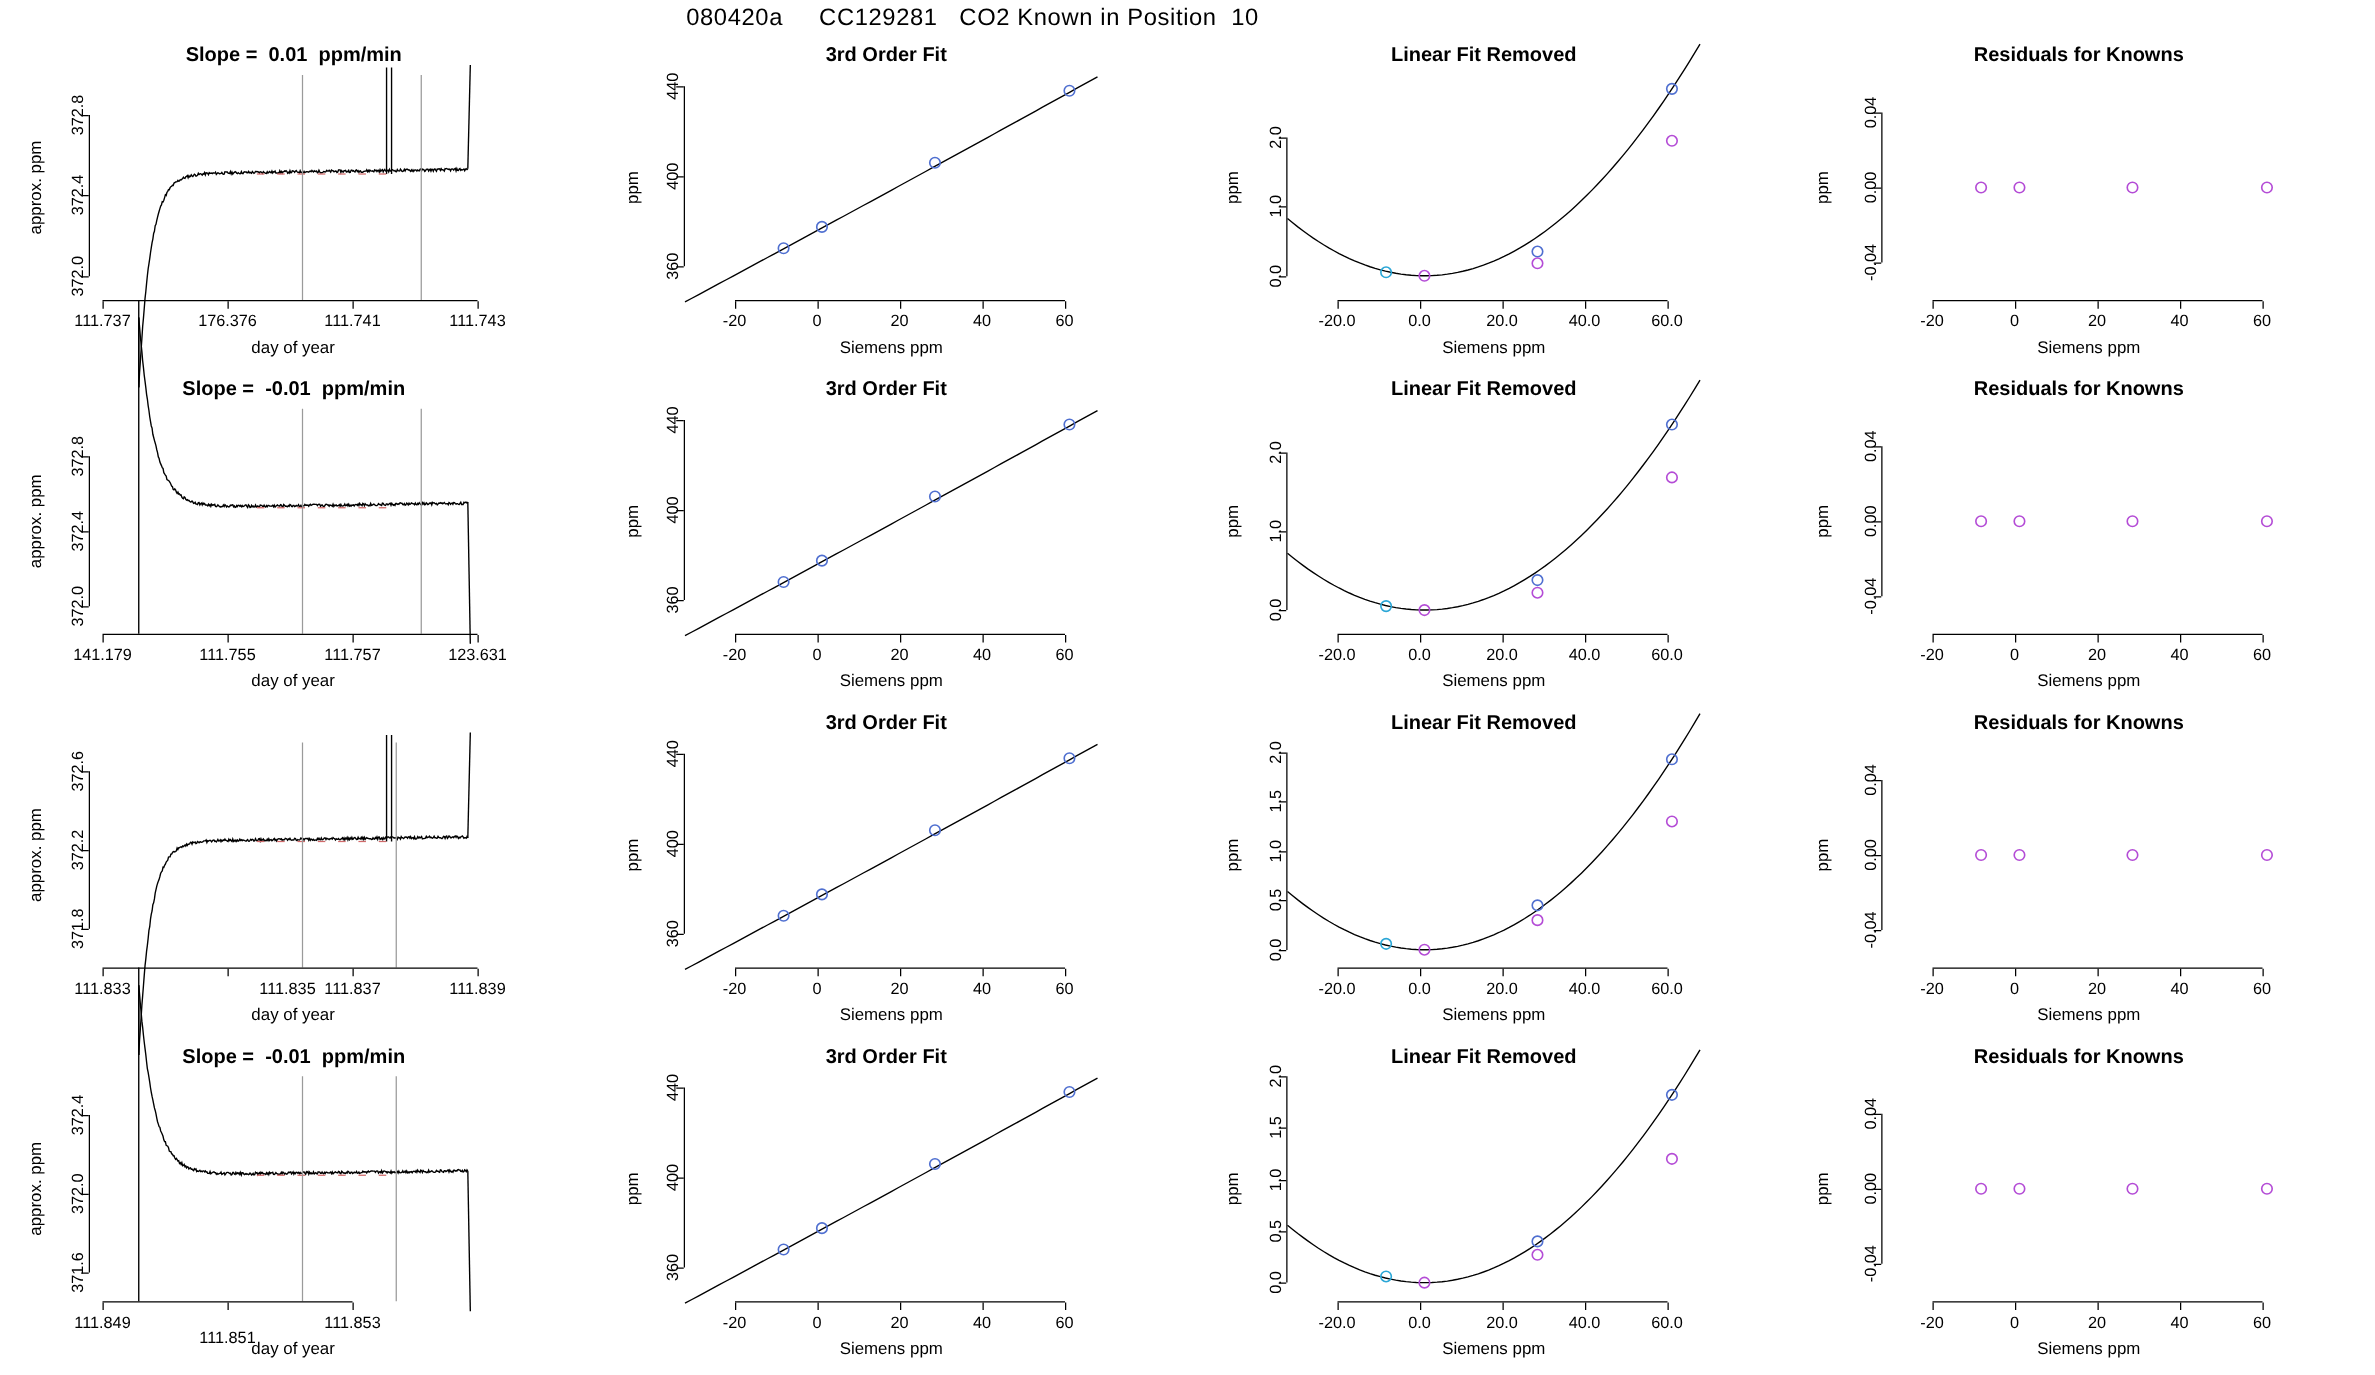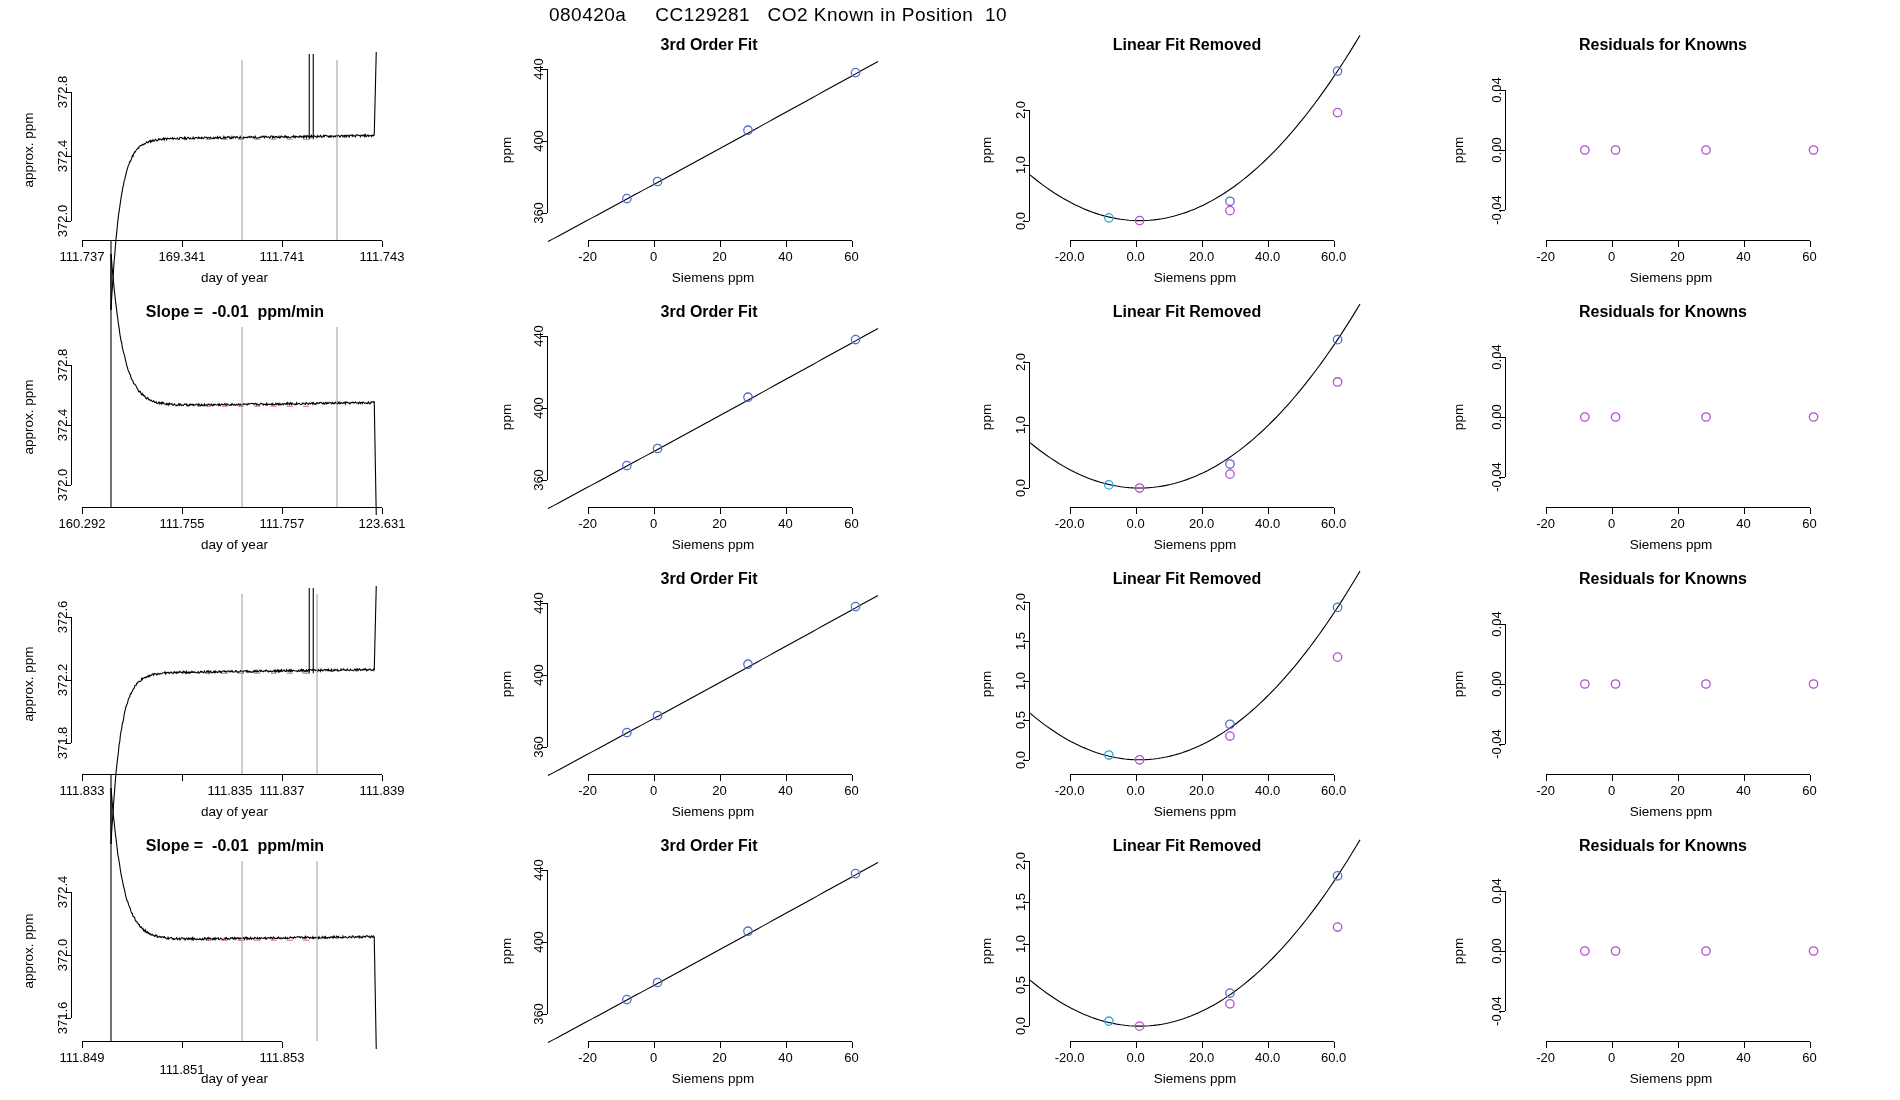--- a/index.html
+++ b/index.html
@@ -40,20 +40,21 @@
   svg{position:absolute;left:0;top:0;overflow:visible;}
 </style>
 </head>
 <body>
 
 <div id="page">
   <div class="maintitle">080420a     CC129281   CO2 Known in Position  10</div>
   <div class="grid" id="grid">
       <div class="row">
         <div class="cell c0">
+          <div class="panel-title">Slope =  0.01  ppm/min</div>
           <div class="plotarea" style="left: 72px; top: 30px; width: 325px; height: 180px;">
             <svg width="325" height="181">
               <path d="M39.00 180.00 L39.00 249.88" fill="none" stroke="#000" stroke-width="1.1"></path>
               <path d="M39.00 249.88 L39.63 238.30 L40.25 229.29 L40.88 220.06 L41.51 210.76 L42.13 201.17 L42.76 194.48 L43.39 186.80 L44.01 178.86 L44.64 173.39 L45.27 166.74 L45.89 160.59 L46.52 155.06 L47.15 151.04 L47.78 146.88 L48.40 142.21 L49.03 138.17 L49.66 134.07 L50.28 131.23 L50.91 126.71 L51.54 125.10 L52.16 120.58 L52.79 119.46 L53.42 116.31 L54.04 113.65 L54.67 111.19 L55.30 108.99 L55.92 106.90 L56.55 104.90 L57.18 103.97 L57.80 101.36 L58.43 101.58 L59.06 100.12 L59.68 98.06 L60.31 95.84 L60.94 96.38 L61.56 93.80 L62.19 93.10 L62.82 91.69 L63.44 91.84 L64.07 90.16 L64.70 89.34 L65.32 89.02 L65.95 88.19 L66.58 88.35 L67.21 86.49 L67.83 86.19 L68.46 85.56 L69.09 85.46 L69.71 85.36 L70.34 84.35 L70.97 84.95 L71.59 84.73 L72.22 83.74 L72.85 84.01 L73.47 83.36 L74.10 82.79 L74.73 81.71 L75.35 82.48 L75.98 82.74 L76.61 81.42 L77.23 81.14 L77.86 80.48 L78.49 82.23 L79.11 80.58 L79.74 81.58 L80.37 81.04 L80.99 79.89 L81.62 80.80 L82.25 81.27 L82.88 80.29 L83.50 79.37 L84.13 79.82 L84.76 80.89 L85.38 80.71 L86.01 80.12 L86.64 78.61 L87.26 79.58 L87.89 79.09 L88.52 79.01 L89.14 79.40 L89.77 80.14 L90.40 79.04 L91.02 79.26 L91.65 78.05 L92.28 79.94 L92.90 78.25 L93.53 78.39 L94.16 78.65 L94.78 79.78 L95.41 78.09 L96.04 78.58 L96.66 78.64 L97.29 78.42 L97.92 78.83 L98.54 78.24 L99.17 78.46 L99.80 78.50 L100.43 77.68 L101.05 79.49 L101.68 78.85 L102.31 78.21 L102.93 78.42 L103.56 78.97 L104.19 78.94 L104.81 78.69 L105.44 77.96 L106.07 78.95 L106.69 79.39 L107.32 79.24 L107.95 77.36 L108.57 77.46 L109.20 77.60 L109.83 77.58 L110.45 78.48 L111.08 78.60 L111.71 78.70 L112.33 77.23 L112.96 79.19 L113.59 77.67 L114.21 79.28 L114.84 78.47 L115.47 77.91 L116.09 77.27 L116.72 77.69 L117.35 78.52 L117.97 78.92 L118.60 78.13 L119.23 78.60 L119.86 79.01 L120.48 78.86 L121.11 77.24 L121.74 78.82 L122.36 79.01 L122.99 77.86 L123.62 77.42 L124.24 77.66 L124.87 77.42 L125.50 78.26 L126.12 78.24 L126.75 77.15 L127.38 78.26 L128.00 77.68 L128.63 78.34 L129.26 78.68 L129.88 77.25 L130.51 77.91 L131.14 78.64 L131.76 78.20 L132.39 77.12 L133.02 77.21 L133.64 77.48 L134.27 77.24 L134.90 77.83 L135.53 78.50 L136.15 77.37 L136.78 77.44 L137.41 78.21 L138.03 78.76 L138.66 77.29 L139.29 77.86 L139.91 78.35 L140.54 78.65 L141.17 78.72 L141.79 77.41 L142.42 78.45 L143.05 77.73 L143.67 77.20 L144.30 77.96 L144.93 78.30 L145.55 76.81 L146.18 78.43 L146.81 77.37 L147.43 77.51 L148.06 76.81 L148.69 78.37 L149.31 78.39 L149.94 78.67 L150.57 78.23 L151.19 78.56 L151.82 76.64 L152.45 78.22 L153.07 77.11 L153.70 78.46 L154.33 77.44 L154.96 77.46 L155.58 76.73 L156.21 77.14 L156.84 76.56 L157.46 77.06 L158.09 78.58 L158.72 77.83 L159.34 78.53 L159.97 76.55 L160.60 78.20 L161.22 78.08 L161.85 76.63 L162.48 76.78 L163.10 76.98 L163.73 77.91 L164.36 76.98 L164.98 76.48 L165.61 77.33 L166.24 77.91 L166.86 77.85 L167.49 78.32 L168.12 76.50 L168.74 78.02 L169.37 77.82 L170.00 78.34 L170.62 78.26 L171.25 77.08 L171.88 78.20 L172.51 77.66 L173.13 77.36 L173.76 77.34 L174.39 77.49 L175.01 77.77 L175.64 77.03 L176.27 76.84 L176.89 77.41 L177.52 76.37 L178.15 76.98 L178.77 77.53 L179.40 76.61 L180.03 77.01 L180.65 77.23 L181.28 76.86 L181.91 78.17 L182.53 77.78 L183.16 76.21 L183.79 77.43 L184.41 78.28 L185.04 78.09 L185.67 78.19 L186.29 77.82 L186.92 77.27 L187.55 77.39 L188.18 77.66 L188.80 77.18 L189.43 76.30 L190.06 76.91 L190.68 76.91 L191.31 76.17 L191.94 76.83 L192.56 77.72 L193.19 76.11 L193.82 76.51 L194.44 76.57 L195.07 77.37 L195.70 77.21 L196.32 76.85 L196.95 76.90 L197.58 78.04 L198.20 77.68 L198.83 75.95 L199.46 75.94 L200.08 76.00 L200.71 77.95 L201.34 76.48 L201.96 77.38 L202.59 77.67 L203.22 76.60 L203.84 76.61 L204.47 76.38 L205.10 77.57 L205.72 77.10 L206.35 77.50 L206.98 76.33 L207.61 77.96 L208.23 77.95 L208.86 76.29 L209.49 76.12 L210.11 76.86 L210.74 76.55 L211.37 77.16 L211.99 77.63 L212.62 76.22 L213.25 75.88 L213.87 77.20 L214.50 76.56 L215.13 77.83 L215.75 76.84 L216.38 76.66 L217.01 77.81 L217.63 77.80 L218.26 77.78 L218.89 77.08 L219.51 77.03 L220.14 76.87 L220.77 76.89 L221.39 75.78 L222.02 77.35 L222.65 76.35 L223.27 77.48 L223.90 76.15 L224.53 76.71 L225.16 76.90 L225.78 76.69 L226.41 77.08 L227.04 77.47 L227.66 75.92 L228.29 76.55 L228.92 76.13 L229.54 77.26 L230.17 76.39 L230.80 76.28 L231.42 77.64 L232.05 75.69 L232.68 77.05 L233.30 76.16 L233.93 75.71 L234.56 77.52 L235.18 76.25 L235.81 75.57 L236.44 76.79 L237.06 77.00 L237.69 76.50 L238.32 76.13 L238.94 77.52 L239.57 75.46 L240.20 76.79 L240.83 76.91 L241.45 75.87 L242.08 75.72 L242.71 76.42 L243.33 76.82 L243.96 76.33 L244.59 77.31 L245.21 77.42 L245.84 75.57 L246.47 76.53 L247.09 76.76 L247.72 76.85 L248.35 75.34 L248.97 76.11 L249.60 77.12 L250.23 77.15 L250.85 76.72 L251.48 75.47 L252.11 76.74 L252.73 75.53 L253.36 75.33 L253.99 75.38 L254.61 75.98 L255.24 75.80 L255.87 76.49 L256.49 77.14 L257.12 75.96 L257.75 77.00 L258.37 75.97 L259.00 77.10 L259.63 76.01 L260.26 75.89 L260.88 76.14 L261.51 76.95 L262.14 75.99 L262.76 76.50 L263.39 76.76 L264.02 75.38 L264.64 75.13 L265.27 76.69 L265.90 75.31 L266.52 75.44 L267.15 75.84 L267.78 77.05 L268.40 76.54 L269.03 75.48 L269.66 75.37 L270.28 75.36 L270.91 76.87 L271.54 75.86 L272.16 75.33 L272.79 76.94 L273.42 75.45 L274.04 75.54 L274.67 76.95 L275.30 75.40 L275.93 75.10 L276.55 76.01 L277.18 76.99 L277.81 75.26 L278.43 75.38 L279.06 74.97 L279.69 75.13 L280.31 76.31 L280.94 74.94 L281.57 75.97 L282.19 75.74 L282.82 76.00 L283.45 76.86 L284.07 74.94 L284.70 75.08 L285.33 74.77 L285.95 75.17 L286.58 75.61 L287.21 75.26 L287.83 75.52 L288.46 76.68 L289.09 75.27 L289.71 75.09 L290.34 75.24 L290.97 76.07 L291.59 75.15 L292.22 74.70 L292.85 76.75 L293.48 74.80 L294.10 76.32 L294.73 76.42 L295.36 75.29 L295.98 74.90 L296.61 76.33 L297.24 75.72 L297.86 75.99 L298.49 75.59 L299.12 75.20 L299.74 76.55 L300.37 75.45 L301.00 74.99 L301.62 75.68 L302.25 75.02" fill="none" stroke="#000" stroke-width="1.1"></path>
               <path d="M302.25 75.02 L304.25 -8.00" fill="none" stroke="#000" stroke-width="1.1"></path>
               <path d="M237.25 -6.00 L237.25 79.20" fill="none" stroke="#000" stroke-width="1.1"></path>
               <path d="M241.25 -6.00 L241.25 79.20" fill="none" stroke="#000" stroke-width="1.1"></path>
               <line x1="133.49999999992895" y1="79.19999999999781" x2="139.49999999992895" y2="79.19999999999781" stroke="#d06a6a" stroke-width="1"></line>
               <line x1="149.75000000010658" y1="79.19999999999781" x2="155.75000000010658" y2="79.19999999999781" stroke="#d06a6a" stroke-width="1"></line>
               <line x1="166.00000000028422" y1="79.19999999999781" x2="172.00000000028422" y2="79.19999999999781" stroke="#d06a6a" stroke-width="1"></line>
@@ -62,21 +63,21 @@
               <line x1="214.75000000010655" y1="79.19999999999781" x2="220.75000000010655" y2="79.19999999999781" stroke="#d06a6a" stroke-width="1"></line>
               <line x1="231.00000000028422" y1="79.19999999999781" x2="237.00000000028422" y2="79.19999999999781" stroke="#d06a6a" stroke-width="1"></line>
               <line x1="169.9999999998907" y1="0" x2="169.9999999998907" y2="180" stroke="#9a9a9a" stroke-width="1"></line>
               <line x1="264.99999999945345" y1="0" x2="264.99999999945345" y2="180" stroke="#9a9a9a" stroke-width="1"></line>
             </svg>
             <div class="axis-line" style="left: 10px; width: 300px; top: 180px; height: 1px;"></div>
             <div class="axis-line" style="top: 32.1429px; height: 128.571px; left: -1px; width: 1px;"></div>
             <div class="tick" style="left: 10px; top: 181px;"></div>
             <div class="xlab" style="left: 10px; top: 189px;">111.737</div>
             <div class="tick" style="left: 110px; top: 181px;"></div>
-            <div class="xlab" style="left: 110px; top: 189px;">169.341</div>
+            <div class="xlab" style="left: 110px; top: 189px;">176.376</div>
             <div class="tick" style="left: 210px; top: 181px;"></div>
             <div class="xlab" style="left: 210px; top: 189px;">111.741</div>
             <div class="tick" style="left: 310px; top: 181px;"></div>
             <div class="xlab" style="left: 310px; top: 189px;">111.743</div>
             <div class="tickh" style="top: 160.714px; left: -7px;"></div>
             <div class="ylab" style="top: 160.714px; left: -10px; transform: translate(-50%, -50%) rotate(-90deg);">372.0</div>
             <div class="tickh" style="top: 96.4286px; left: -7px;"></div>
             <div class="ylab" style="top: 96.4286px; left: -10px; transform: translate(-50%, -50%) rotate(-90deg);">372.4</div>
             <div class="tickh" style="top: 32.1429px; left: -7px;"></div>
             <div class="ylab" style="top: 32.1429px; left: -10px; transform: translate(-50%, -50%) rotate(-90deg);">372.8</div>
@@ -196,21 +197,21 @@
               <line x1="182.2499999997513" y1="79.19999999999523" x2="188.2499999997513" y2="79.19999999999523" stroke="#d06a6a" stroke-width="1"></line>
               <line x1="198.49999999992895" y1="79.19999999999523" x2="204.49999999992895" y2="79.19999999999523" stroke="#d06a6a" stroke-width="1"></line>
               <line x1="214.75000000010655" y1="79.19999999999523" x2="220.75000000010655" y2="79.19999999999523" stroke="#d06a6a" stroke-width="1"></line>
               <line x1="231.00000000028422" y1="79.19999999999523" x2="237.00000000028422" y2="79.19999999999523" stroke="#d06a6a" stroke-width="1"></line>
               <line x1="170.0000000006012" y1="0" x2="170.0000000006012" y2="180" stroke="#9a9a9a" stroke-width="1"></line>
               <line x1="265.00000000016394" y1="0" x2="265.00000000016394" y2="180" stroke="#9a9a9a" stroke-width="1"></line>
             </svg>
             <div class="axis-line" style="left: 10px; width: 300px; top: 180px; height: 1px;"></div>
             <div class="axis-line" style="top: 37.5px; height: 120px; left: -1px; width: 1px;"></div>
             <div class="tick" style="left: 10px; top: 181px;"></div>
-            <div class="xlab" style="left: 10px; top: 189px;">160.292</div>
+            <div class="xlab" style="left: 10px; top: 189px;">141.179</div>
             <div class="tick" style="left: 110px; top: 181px;"></div>
             <div class="xlab" style="left: 110px; top: 189px;">111.755</div>
             <div class="tick" style="left: 210px; top: 181px;"></div>
             <div class="xlab" style="left: 210px; top: 189px;">111.757</div>
             <div class="tick" style="left: 310px; top: 181px;"></div>
             <div class="xlab" style="left: 310px; top: 189px;">123.631</div>
             <div class="tickh" style="top: 157.5px; left: -7px;"></div>
             <div class="ylab" style="top: 157.5px; left: -10px; transform: translate(-50%, -50%) rotate(-90deg);">372.0</div>
             <div class="tickh" style="top: 97.5px; left: -7px;"></div>
             <div class="ylab" style="top: 97.5px; left: -10px; transform: translate(-50%, -50%) rotate(-90deg);">372.4</div>

